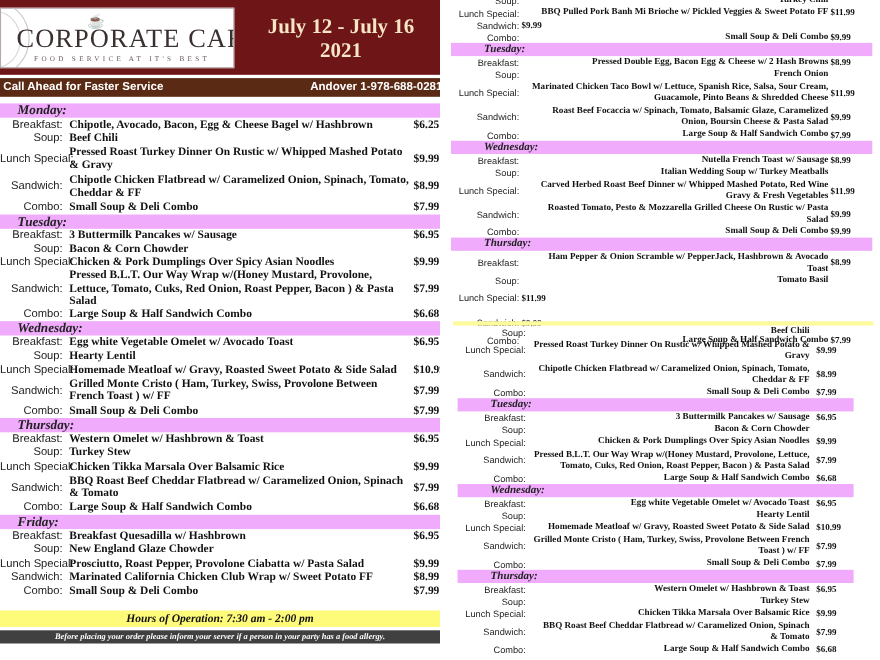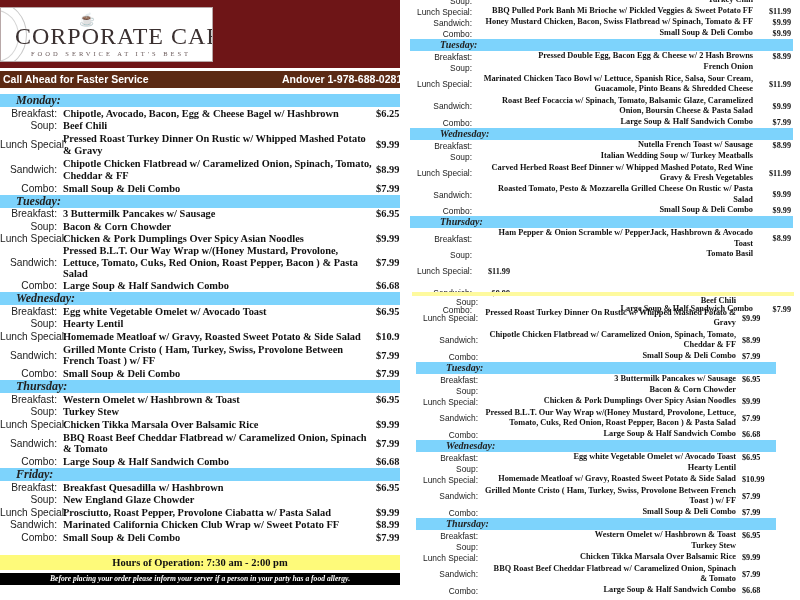--- a/index.html
+++ b/index.html
@@ -14,60 +14,64 @@
   .logo-swirl2 { position: absolute; left: -28px; top: 2px; width: 46px; height: 52px; border: 1px solid #d6d6d6; border-radius: 50%; }
   .logo-title { position: absolute; left: 14px; top: 15px; width: 200px; font-family: "Liberation Serif", serif; font-size: 24px; letter-spacing: 1px; color: #3a3030; white-space: nowrap; }
   .logo-cup { position: absolute; left: 78px; top: 4px; font-size: 13px; color: #6e1517; }
   .logo-tag { position: absolute; left: 30px; top: 42px; font-size: 6.5px; letter-spacing: 3px; color: #6a5a5a; white-space: nowrap; }
   .date { position: absolute; left: 240px; top: 14px; width: 140px; text-align: center; color: #f6e6c6; font-weight: bold; font-size: 19px; line-height: 22px; }
 
   .call-bar { position: absolute; left: 0; top: 71px; width: 400px; height: 17px; background: #5b2a14; color: #ffffff; font-family: "Liberation Sans", sans-serif; font-weight: bold; font-size: 10.5px; line-height: 17px; }
   .call-bar span { position: absolute; top: 0; white-space: nowrap; }
 
   .menu { position: absolute; left: 0; top: 94px; width: 400px; }
-  .day { height: 13px; background: #7dd3fc; font-style: italic; font-size: 12px; line-height: 13px; padding-left: 16px; font-weight: bold; font-family: "Liberation Serif", serif; color: #222; }
+  .day { height: 13px; background: #f0abfc; font-style: italic; font-size: 12px; line-height: 13px; padding-left: 16px; font-weight: bold; font-family: "Liberation Serif", serif; color: #222; }
   .row { position: relative; display: flex; align-items: center; font-size: 10.4px; }
   .row .lbl { width: 62px; flex: none; text-align: right; font-family: "Liberation Sans", sans-serif; font-size: 10.2px; color: #222; white-space: nowrap; }
   .row .item { flex: 1; padding-left: 5px; font-weight: bold; line-height: 11.5px; color: #111; }
   .row .price { width: 40px; flex: none; font-weight: bold; text-align: left; padding-left: 2px; color: #111; }
   .left .row { min-height: 12.5px; }
   .left .row .lbl { width: 57px; margin-left: 0; }
   .left .row .item { padding-left: 6px; font-size: 10.4px; }
   .left .row .price { width: 26px; }
   .row.tall { min-height: 25px; }
 
-  .hours { position: absolute; left: 0; top: 555px; width: 400px; height: 15px; background: #fefa7a; text-align: center; font-weight: bold; font-size: 10.5px; line-height: 15px; }
-  .allergy { position: absolute; left: 0; top: 573px; width: 400px; height: 12px; background: #000000; color: #ffffff; text-align: center; font-style: italic; font-weight: bold; font-size: 7.6px; line-height: 12px; }
+  .hours { position: absolute; left: 0; top: 555px; width: 400px; height: 15px; background: #fefa7a; text-align: center; font-weight: bold; font-size: 10.5px; line-height: 15px; font-style: italic; }
+  .allergy { position: absolute; left: 0; top: 573px; width: 400px; height: 12px; background: #404040; color: #ffffff; text-align: center; font-style: italic; font-weight: bold; font-size: 7.6px; line-height: 12px; }
 
   
   .right { position: absolute; left: 400px; top: 0; width: 400px; height: 600px; overflow: hidden; background: #fff; }
   .r-top { position: absolute; left: 10px; top: -5px; width: 383px; }
   .r-bot { position: absolute; left: 16px; top: 296px; width: 360px; }
   .right .row { min-height: 11px; font-size: 8.2px; }
   .right .row .lbl { font-size: 8.4px; width: 62px; }
   .right .row .item { font-size: 8.3px; line-height: 10.5px; padding-left: 8px; text-align: right; }
-  .right .row .price { width: 40px; font-size: 8.2px; text-align: right; padding-right: 2px; }
+  .right .row .price { width: 40px; font-size: 8.2px; padding-right: 2px; }
   .right .row.tall { min-height: 22px; }
   .right .day { height: 12px; font-size: 10px; line-height: 12px; padding-left: 30px; }
   .r-bot .row .price { width: 40px; text-align: left; padding-left: 6px; }
   .r-bot .row .item { padding-left: 7px; }
   .sep-line { position: absolute; left: 12px; top: 292px; width: 382px; height: 4px; background: #fefa9e; }
 </style>
 </head>
 <body>
 
 <div class="left">
   <div class="hdr">
     <div class="logo-box">
       <div class="logo-swirl"></div>
       <div class="logo-swirl2"></div>
       <div class="logo-cup">☕</div>
       <div class="logo-title">CORPORATE CAFE</div>
       <div class="logo-tag">FOOD SERVICE AT IT'S BEST</div>
     </div>
+    <div class="date">
+      <div>July 12  -  July 16</div>
+      <div>2021</div>
+    </div>
   </div>
 
   <div class="call-bar">
     <span style="left:3px">Call Ahead for Faster Service</span>
     <span style="left:282px">Andover 1-978-688-0281</span>
   </div>
 
   <div class="menu" id="left-menu">
       <div class="day-section">
         <div class="day">Monday:</div>
@@ -222,21 +226,20 @@
         <span class="item">Turkey Chili</span>
         <span class="price"></span>
       </div>
       <div class="row">
         <span class="lbl">Lunch Special:</span>
         <span class="item">BBQ Pulled Pork Banh Mi Brioche w/ Pickled Veggies &amp; Sweet Potato FF</span>
         <span class="price">$11.99</span>
       </div>
       <div class="row">
         <span class="lbl">Sandwich:</span>
-        <span class="item">Honey Mustard Chicken, Bacon, Swiss Flatbread w/ Spinach, Tomato &amp; FF</span>
         <span class="price">$9.99</span>
       </div>
       <div class="row">
         <span class="lbl">Combo:</span>
         <span class="item">Small Soup &amp; Deli Combo</span>
         <span class="price">$9.99</span>
       </div>
       <div class="day-section">
         <div class="day">Tuesday:</div>
         <div class="row">

